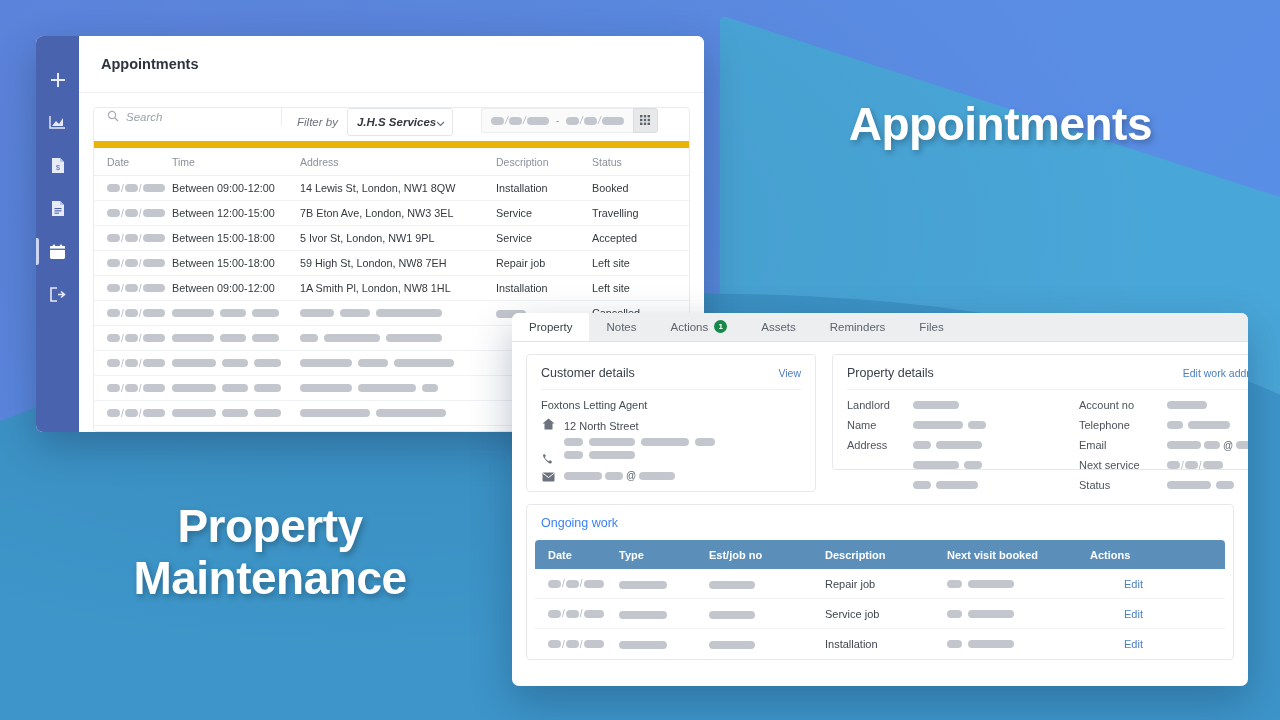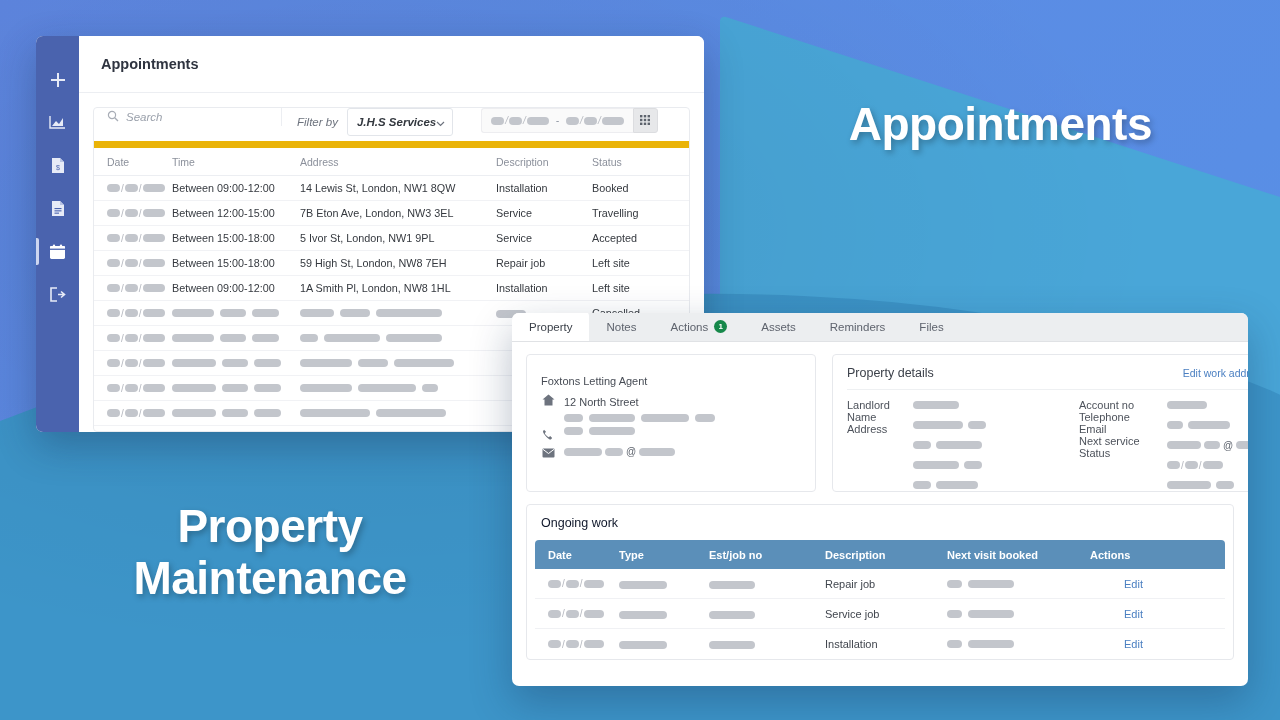--- a/index.html
+++ b/index.html
@@ -161,45 +161,45 @@
     padding: 0 3px;
   }
   #card-body { padding: 12px 14px 0 14px; }
   #detail-row { display: flex; gap: 16px; }
   .detail-panel {
     border: 1px solid #e6e8ec; border-radius: 4px;
     padding: 11px 14px 13px 14px;
     background: #fff;
   }
   #customer-panel { width: 290px; flex: 0 0 290px; height: 138px; }
-  #property-panel { flex: 1; height: 138px; }
+  #property-panel { flex: 1; height: 116px; }
   .panel-head { display: flex; align-items: baseline; justify-content: space-between; padding-bottom: 9px; border-bottom: 1px solid #eef0f2; }
   .panel-title { font-size: 12.5px; color: #3b4049; }
   .panel-link { font-size: 10.5px; color: #4a7fc1; }
   #customer-name { font-size: 11px; color: #474c55; margin-top: 9px; }
   .cust-line { display: flex; align-items: flex-start; gap: 9px; margin-top: 5px; }
   .cust-ico { width: 14px; flex: 0 0 14px; display: flex; justify-content: center; padding-top: 2px; }
   #cust-address-text { font-size: 11px; color: #474c55; }
   .prop-cols { display: flex; gap: 26px; margin-top: 9px; }
   .prop-col { display: flex; gap: 10px; }
-  .prop-labels { display: flex; flex-direction: column; }
+  .prop-labels { display: flex; flex-direction: column; gap: 8px; }
   .prop-label { font-size: 11px; color: #4d525b; line-height: 12px; }
   .prop-values { display: flex; flex-direction: column; gap: 8px; }
   .prop-val { height: 12px; display: flex; align-items: center; gap: 5px; }
   #prop-col-left .prop-labels { width: 56px; }
   #prop-col-left .prop-values { width: 140px; }
   #prop-col-right .prop-labels { width: 78px; }
 
   
   #ongoing-panel {
     margin: 12px 14px 0 14px;
     border: 1px solid #e6e8ec; border-radius: 4px;
     overflow: hidden;
   }
-  #ongoing-title { font-size: 12.5px; color: #0f172a; padding: 11px 14px 10px 14px; }
+  #ongoing-title { font-size: 12.5px; color: #3b82f6; padding: 11px 14px 10px 14px; }
   #ow-table { margin: 0 8px; }
   #ow-head {
     display: flex; align-items: center; height: 29px;
     background: #5b8fb9; border-radius: 4px 4px 0 0;
   }
   #ow-head .cell { font-size: 11px; color: #fff; font-weight: bold; }
   .ow-row { display: flex; align-items: center; height: 30px; border-bottom: 1px solid #f0f1f4; }
   .ow-row:last-child { border-bottom: none; }
   .ow-row .cell { font-size: 11px; color: #41464e; }
   .o-date { width: 84px; flex: 0 0 84px; padding-left: 13px; }
@@ -580,20 +580,24 @@
     </div>
     <div class="tab">
       <span>Files</span>
     </div>
   </div>
 
   <div id="card-body">
     <div id="detail-row">
 
       <div class="detail-panel" id="customer-panel">
+        <div class="panel-head">
+          <span class="panel-title">Customer details</span>
+          <span class="panel-link">View</span>
+        </div>
         <div id="customer-name">Foxtons Letting Agent</div>
 
         <div class="cust-line">
           <span class="cust-ico">
             <svg width="13" height="12" viewBox="0 0 13 12">
                 <path d="M6.5 0.5L12.5 5.5h-2v6h-8v-6h-2z" fill="#6d737e"></path>
               </svg>
           </span>
           <span>
             <span id="cust-address-text">12 North Street</span>

